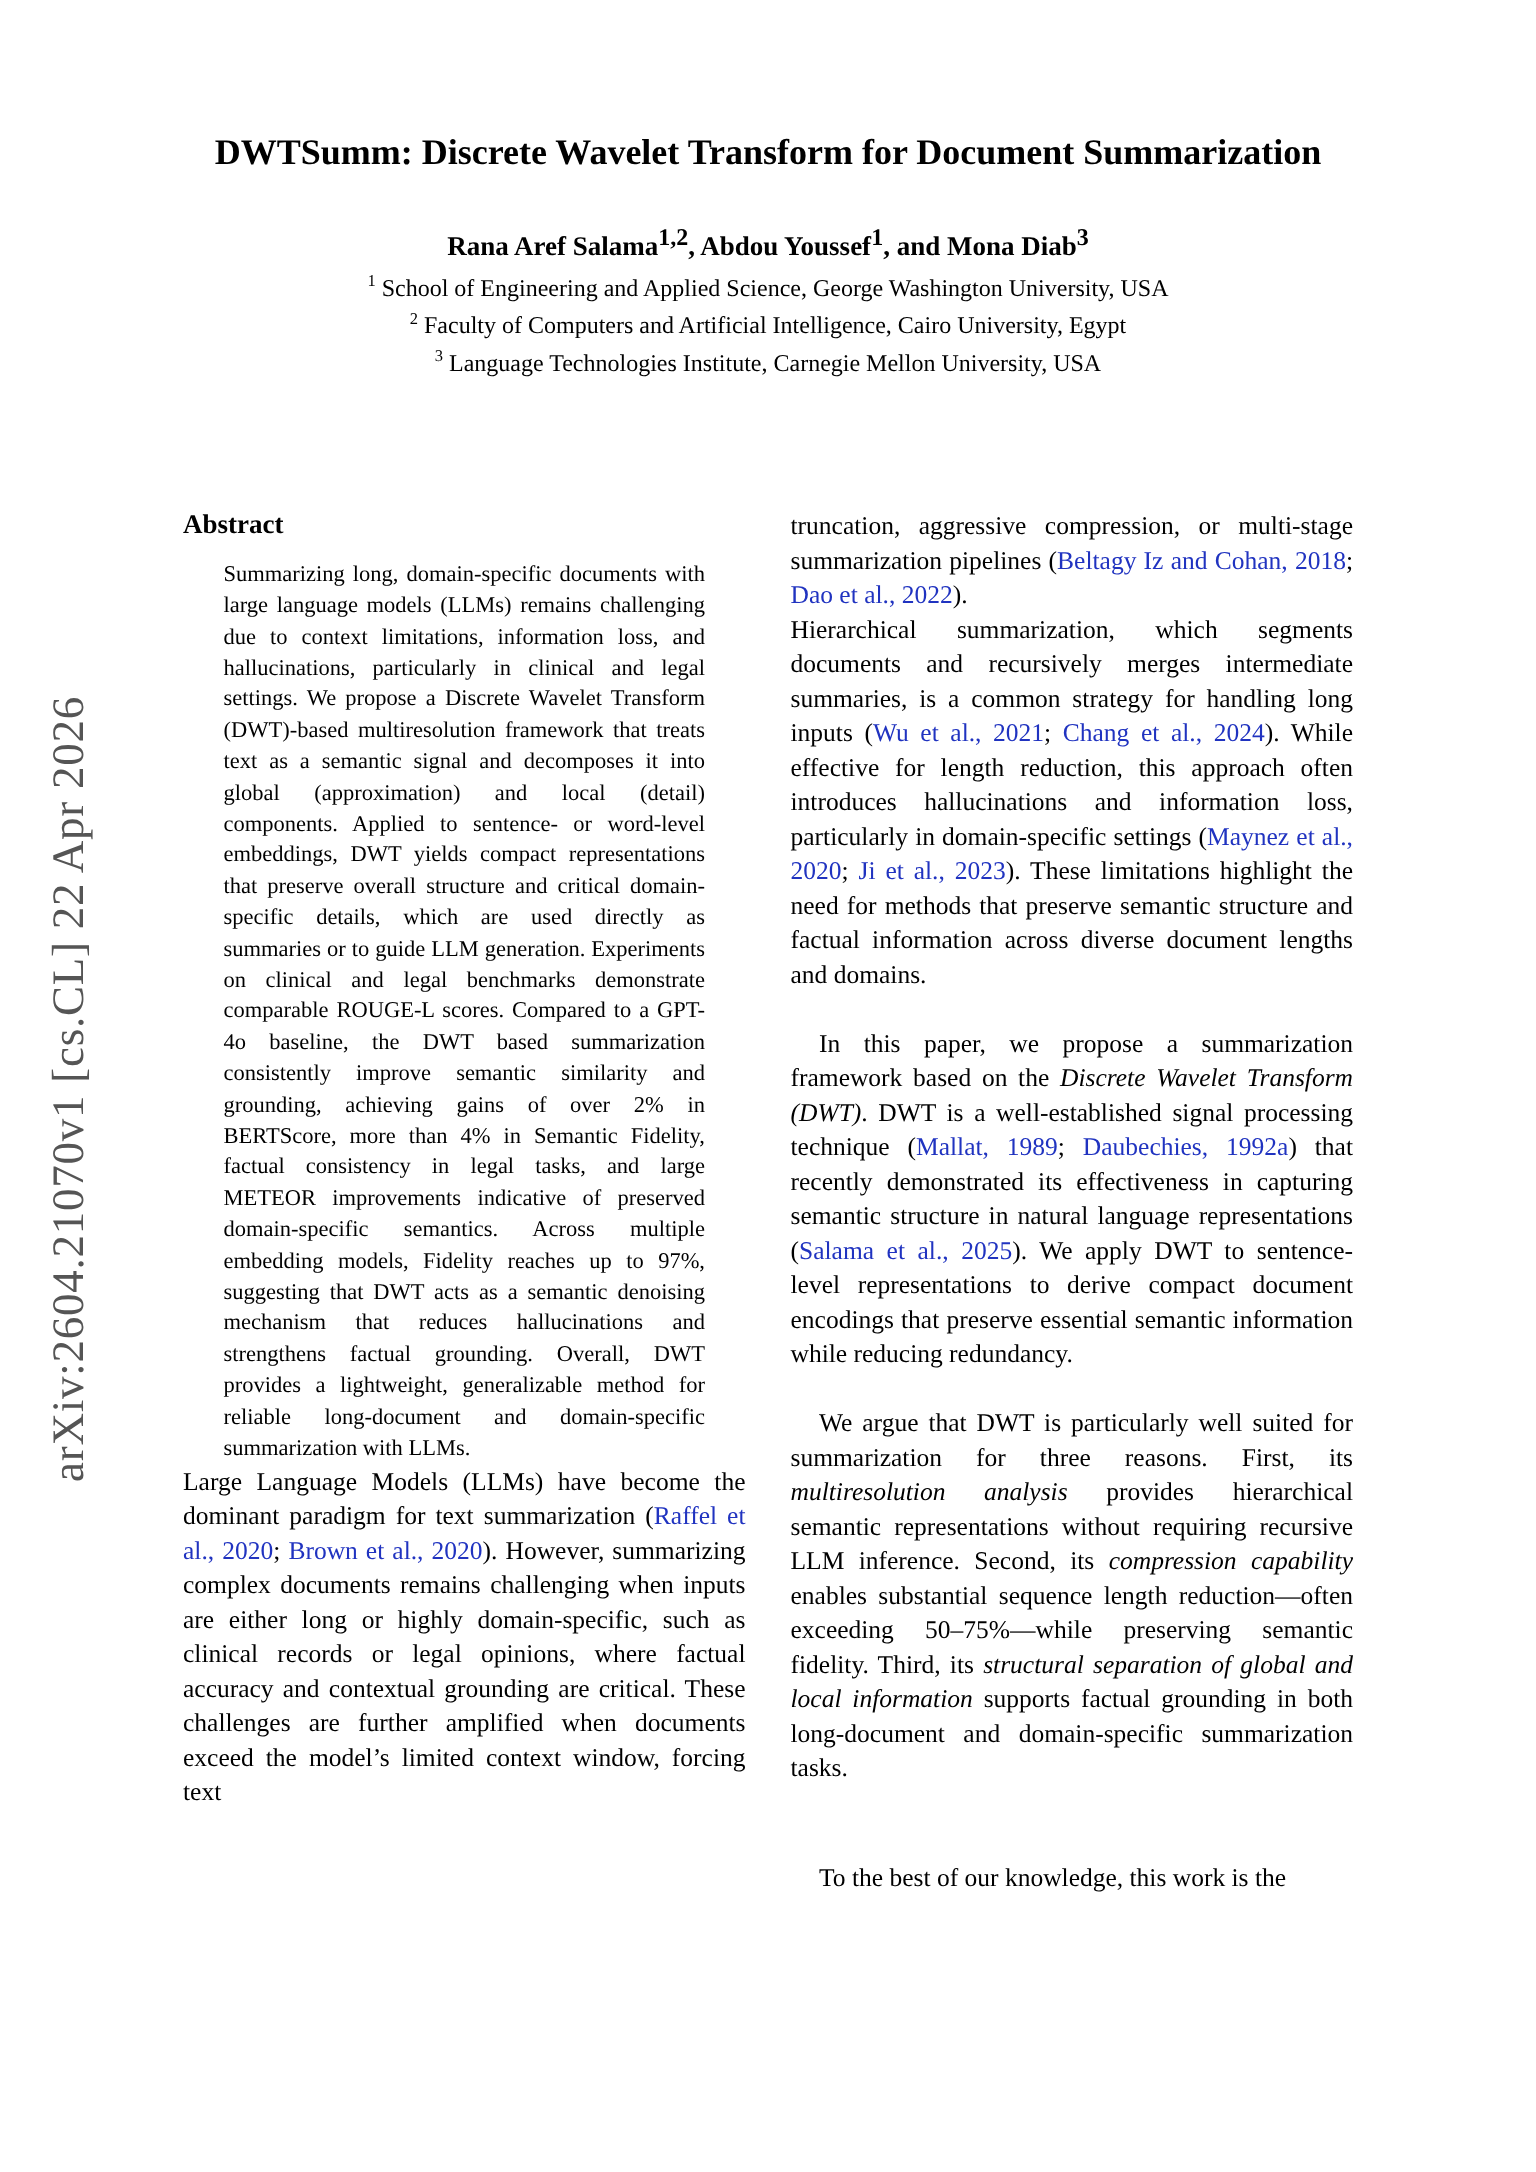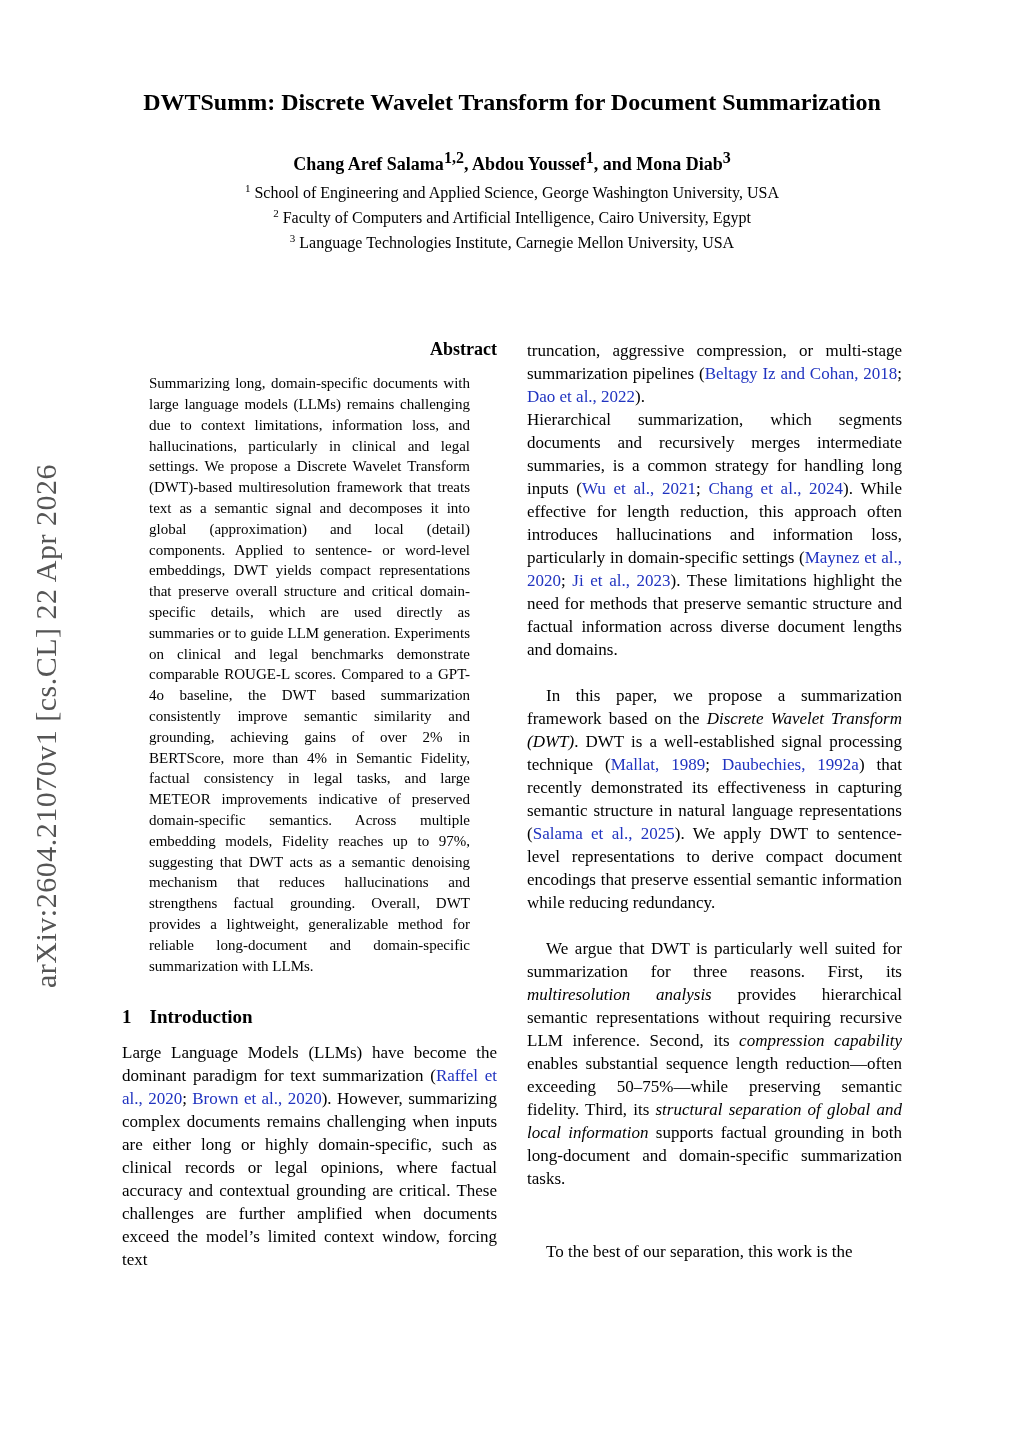--- a/index.html
+++ b/index.html
@@ -31,21 +31,21 @@
   .authors sup { font-size: 16px; line-height: 0; }
   .affiliations { margin-top: 4px; font-size: 16px; line-height: 25px; }
   .affiliations sup { font-size: 11px; line-height: 0; }
   .columns {
     display: flex;
     margin: 84px 122px 0 122px;
     gap: 30px;
   }
   .col { width: 375px; }
   .abstract-heading {
-    text-align: right;
+    text-align: left;
     font-size: 18px; font-weight: bold;
     margin: 0 0 13px 0;
   }
   .abstract-body {
     margin: 0 27px;
     font-size: 15px;
     line-height: 20.8px;
     text-align: justify;
   }
   .section-heading {
@@ -68,45 +68,42 @@
 </style>
 </head>
 <body>
 
 <div class="page">
 
   <div class="arxiv-side">arXiv:2604.21070v1  [cs.CL]  22 Apr 2026</div>
 
   <header class="paper-header">
     <h1 class="title">DWTSumm: Discrete Wavelet Transform for Document Summarization</h1>
-    <div class="authors"><span>Chang Aref Salama</span><sup>1,2</sup><span>, Abdou Youssef</span><sup>1</sup><span>, and Mona Diab</span><sup>3</sup></div>
+    <div class="authors"><span>Rana Aref Salama</span><sup>1,2</sup><span>, Abdou Youssef</span><sup>1</sup><span>, and Mona Diab</span><sup>3</sup></div>
     <div class="affiliations">
         <div><sup>1</sup> School of Engineering and Applied Science, George Washington University, USA</div>
         <div><sup>2</sup> Faculty of Computers and Artificial Intelligence, Cairo University, Egypt</div>
         <div><sup>3</sup> Language Technologies Institute, Carnegie Mellon University, USA</div>
       </div>
   </header>
 
   <div class="columns">
 
     <div class="col">
       <h2 class="abstract-heading">Abstract</h2>
       <p class="abstract-body">Summarizing long, domain-specific documents with large language models (LLMs) remains challenging due to context limitations, information loss, and hallucinations, particularly in clinical and legal settings. We propose a Discrete Wavelet Transform (DWT)-based multiresolution framework that treats text as a semantic signal and decomposes it into global (approximation) and local (detail) components. Applied to sentence- or word-level embeddings, DWT yields compact representations that preserve overall structure and critical domain-specific details, which are used directly as summaries or to guide LLM generation. Experiments on clinical and legal benchmarks demonstrate comparable ROUGE-L scores. Compared to a GPT-4o baseline, the DWT based summarization consistently improve semantic similarity and grounding, achieving gains of over 2% in BERTScore, more than 4% in Semantic Fidelity, factual consistency in legal tasks, and large METEOR improvements indicative of preserved domain-specific semantics. Across multiple embedding models, Fidelity reaches up to 97%, suggesting that DWT acts as a semantic denoising mechanism that reduces hallucinations and strengthens factual grounding. Overall, DWT provides a lightweight, generalizable method for reliable long-document and domain-specific summarization with LLMs.</p>
-      <h2 class="section-heading">
-        <span class="sec-num">1</span><span>Introduction</span>
-      </h2>
       <div>
           <p class="para"><span>Large Language Models (LLMs) have become the dominant paradigm for text summarization (</span><span class="cite">Raffel et al., 2020</span><span>; </span><span class="cite">Brown et al., 2020</span><span>). However, summarizing complex documents remains challenging when inputs are either long or highly domain-specific, such as clinical records or legal opinions, where factual accuracy and contextual grounding are critical. These challenges are further amplified when documents exceed the model’s limited context window, forcing text</span></p>
         </div>
     </div>
 
     <div class="col">
       <div>
           <p class="para"><span>truncation, aggressive compression, or multi-stage summarization pipelines (</span><span class="cite">Beltagy Iz and Cohan, 2018</span><span>; </span><span class="cite">Dao et al., 2022</span><span>).</span></p>
           <p class="para"><span>Hierarchical summarization, which segments documents and recursively merges intermediate summaries, is a common strategy for handling long inputs (</span><span class="cite">Wu et al., 2021</span><span>; </span><span class="cite">Chang et al., 2024</span><span>). While effective for length reduction, this approach often introduces hallucinations and information loss, particularly in domain-specific settings (</span><span class="cite">Maynez et al., 2020</span><span>; </span><span class="cite">Ji et al., 2023</span><span>). These limitations highlight the need for methods that preserve semantic structure and factual information across diverse document lengths and domains.</span></p>
           <p class="para indent space"><span>In this paper, we propose a summarization framework based on the </span><span class="it">Discrete Wavelet Transform (DWT)</span><span>. DWT is a well-established signal processing technique (</span><span class="cite">Mallat, 1989</span><span>; </span><span class="cite">Daubechies, 1992a</span><span>) that recently demonstrated its effectiveness in capturing semantic structure in natural language representations (</span><span class="cite">Salama et al., 2025</span><span>). We apply DWT to sentence-level representations to derive compact document encodings that preserve essential semantic information while reducing redundancy.</span></p>
           <p class="para indent space"><span>We argue that DWT is particularly well suited for summarization for three reasons. First, its </span><span class="it">multiresolution analysis</span><span> provides hierarchical semantic representations without requiring recursive LLM inference. Second, its </span><span class="it">compression capability</span><span> enables substantial sequence length reduction—often exceeding 50–75%—while preserving semantic fidelity. Third, its </span><span class="it">structural separation of global and local information</span><span> supports factual grounding in both long-document and domain-specific summarization tasks.</span></p>
-          <p class="para indent space-lg"><span>To the best of our separation, this work is the</span></p>
+          <p class="para indent space-lg"><span>To the best of our knowledge, this work is the</span></p>
         </div>
     </div>
 
   </div>
 </div>
 
 </body></html>

